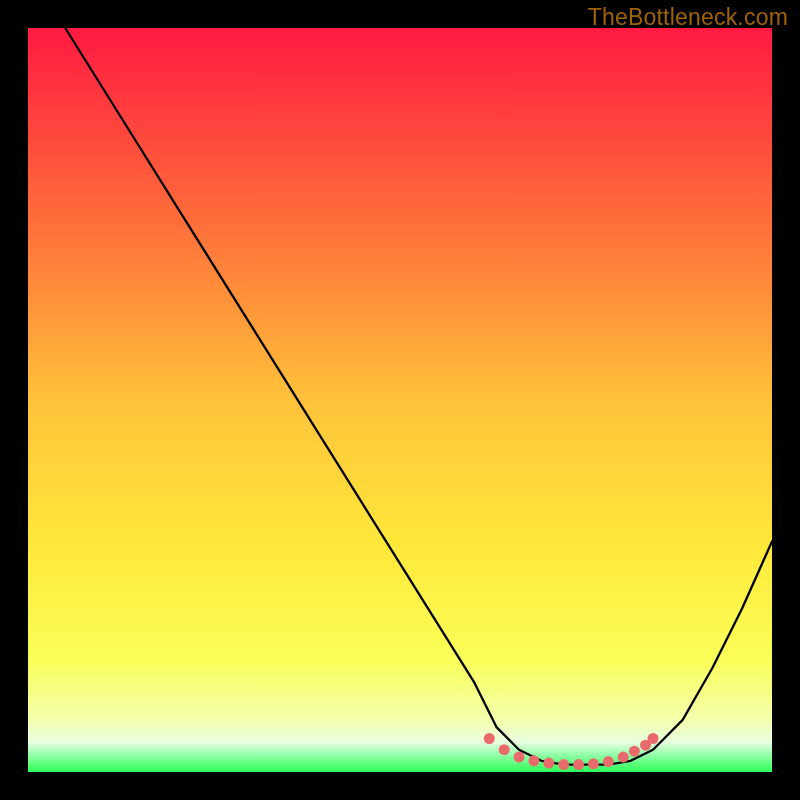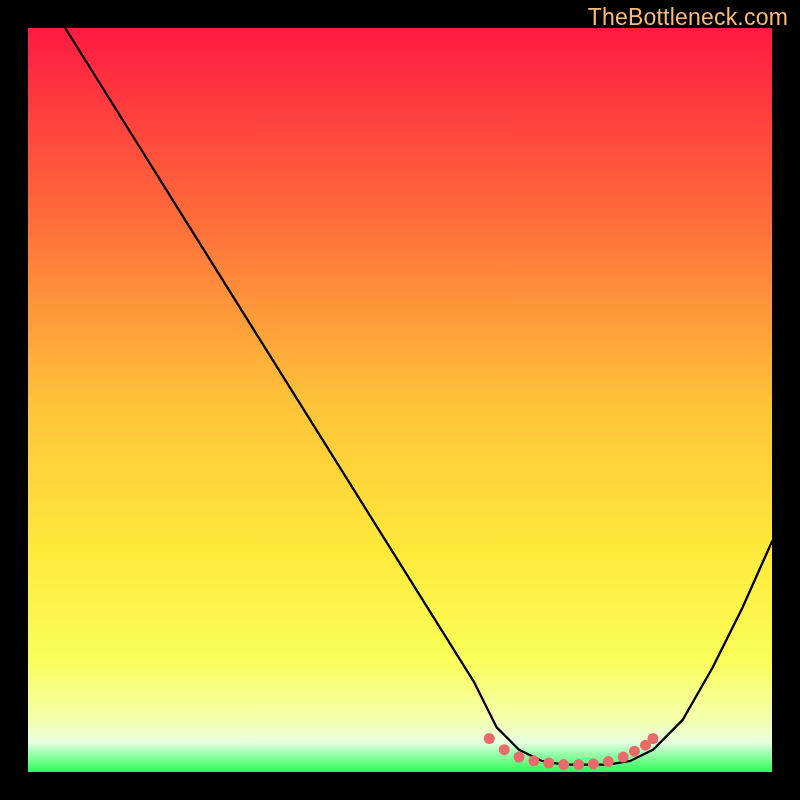--- a/index.html
+++ b/index.html
@@ -16,21 +16,21 @@
     left: 28px;
     top: 28px;
     width: 744px;
     height: 744px;
     background: #000;
   }
   .watermark {
     position: absolute;
     top: 4px;
     right: 12px;
-    color: #fdba74;
+    color: #a16207;
     font-size: 23px;
     font-weight: 400;
     letter-spacing: 0.2px;
   }
   .plot {
     position: absolute;
     left: 0;
     top: 0;
     width: 744px;
     height: 744px;

